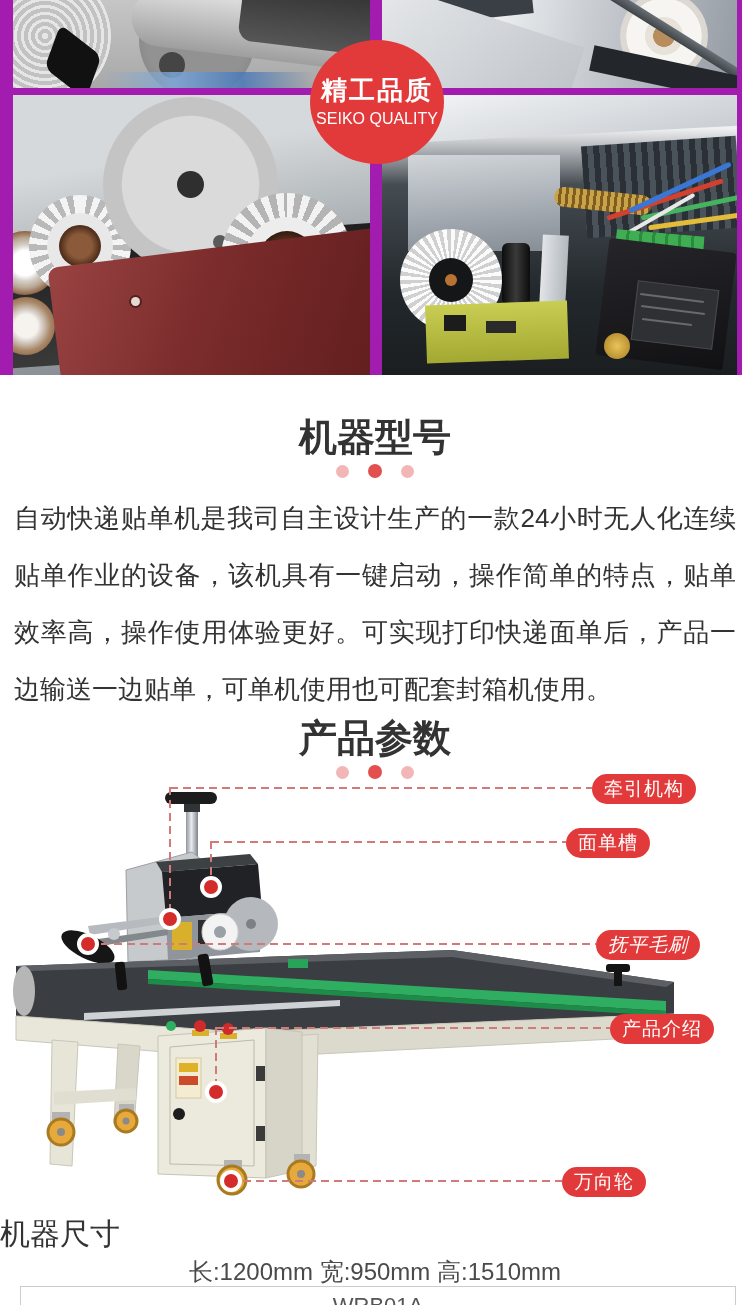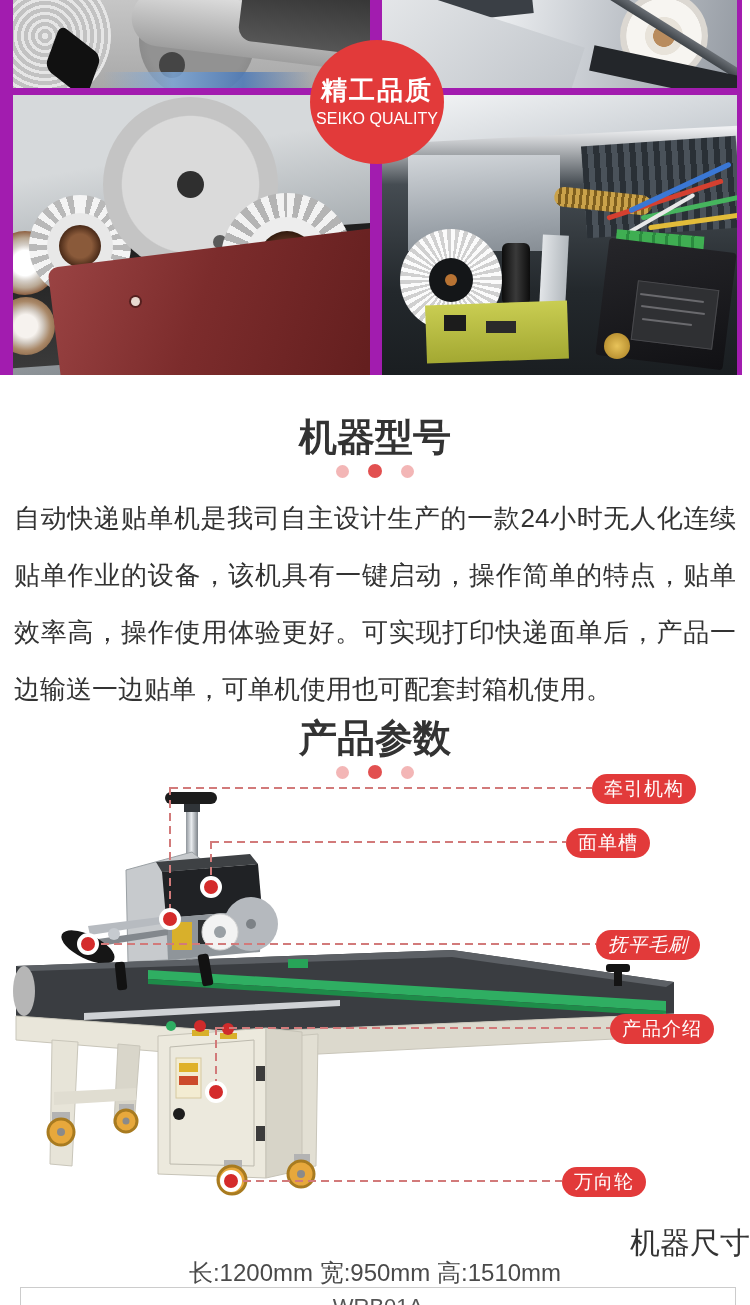--- a/index.html
+++ b/index.html
@@ -35,22 +35,22 @@
   .diagram{position:relative;width:750px;height:440px;margin-top:-5px;}
   .machine-svg{position:absolute;left:0;top:0;z-index:1;}
   .dash-h{position:absolute;height:2px;z-index:2;background:repeating-linear-gradient(90deg,#d27a7a 0 8px,transparent 8px 13px);}
   .dash-v{position:absolute;width:2px;z-index:2;background:repeating-linear-gradient(180deg,#d27a7a 0 8px,transparent 8px 13px);}
   .marker{position:absolute;width:14px;height:14px;border-radius:50%;background:#d42b2b;border:4px solid #fff;z-index:3;}
   .pill{
     position:absolute;height:30px;line-height:30px;padding:0 12px;border-radius:15px;
     background:#e23a3a;color:#fff;font-size:19px;letter-spacing:1px;z-index:4;white-space:nowrap;text-align:center;
   }
   
-  .dims-title{margin-top:12px;text-align:right;font-size:30px;line-height:34px;color:#333;font-weight:400;}
-  .dims-value{margin-top:0;text-align:center;font-size:24px;line-height:26px;color:#4a4a4a;}
+  .dims-title{margin-top:3px;text-align:left;font-size:30px;line-height:34px;color:#333;font-weight:400;}
+  .dims-value{margin-top:8px;text-align:center;font-size:24px;line-height:26px;color:#4a4a4a;}
   
   .spec-table{margin:1px 14px 0 20px;}
   .spec-row{display:flex;height:40px;}
   .spec-label{
     width:157px;background:#ad4e4e;color:#fff;font-size:22px;
     display:flex;align-items:center;justify-content:center;margin-right:2px;flex:none;
   }
   .spec-value{
     flex:1;border:1px solid #ccc;background:#fff;color:#555;font-size:22px;
     display:flex;align-items:center;justify-content:center;

